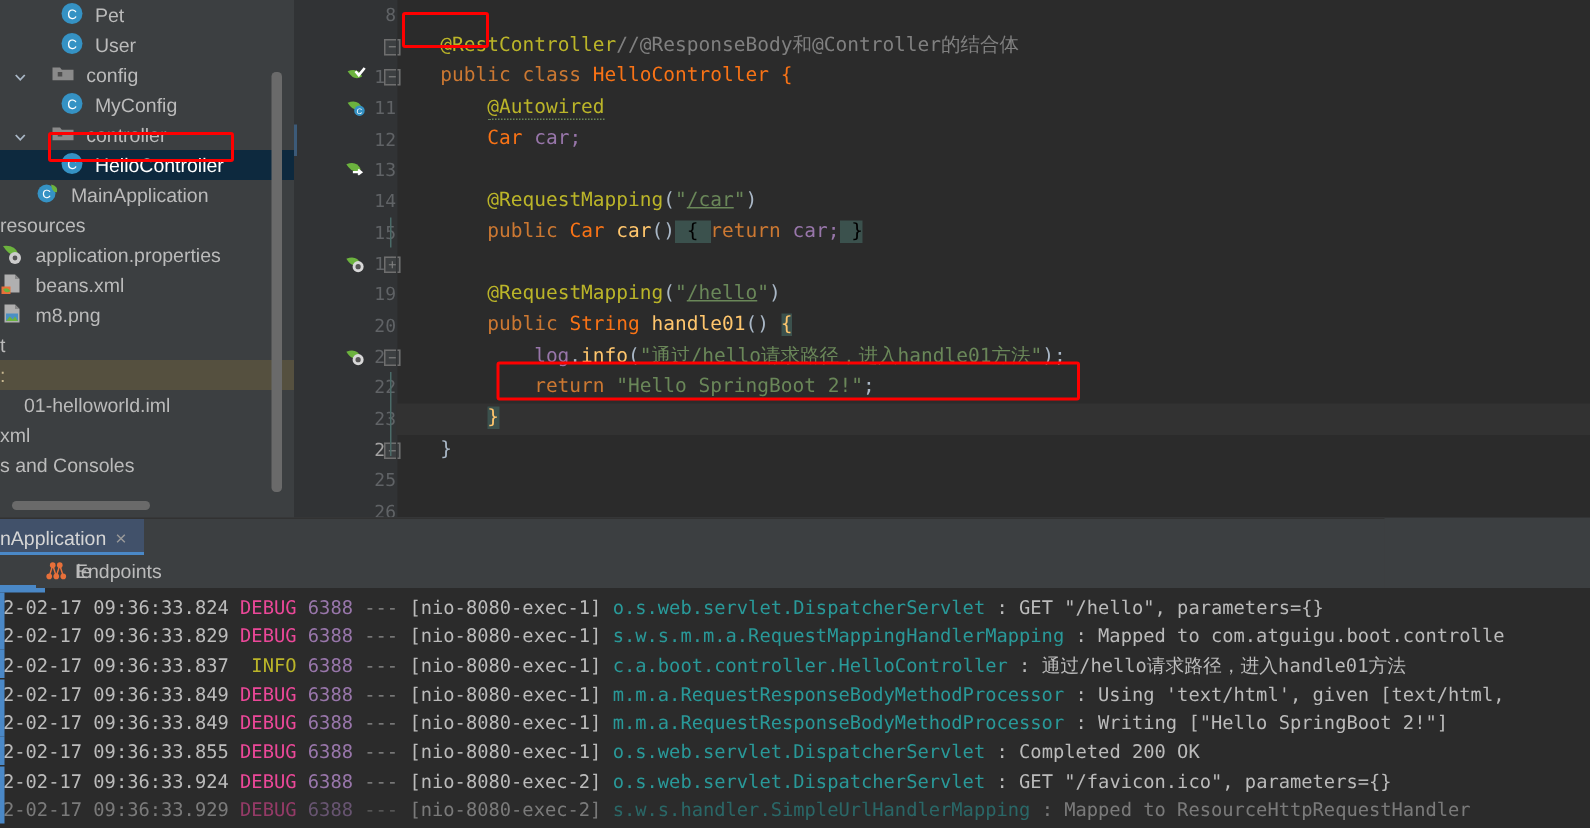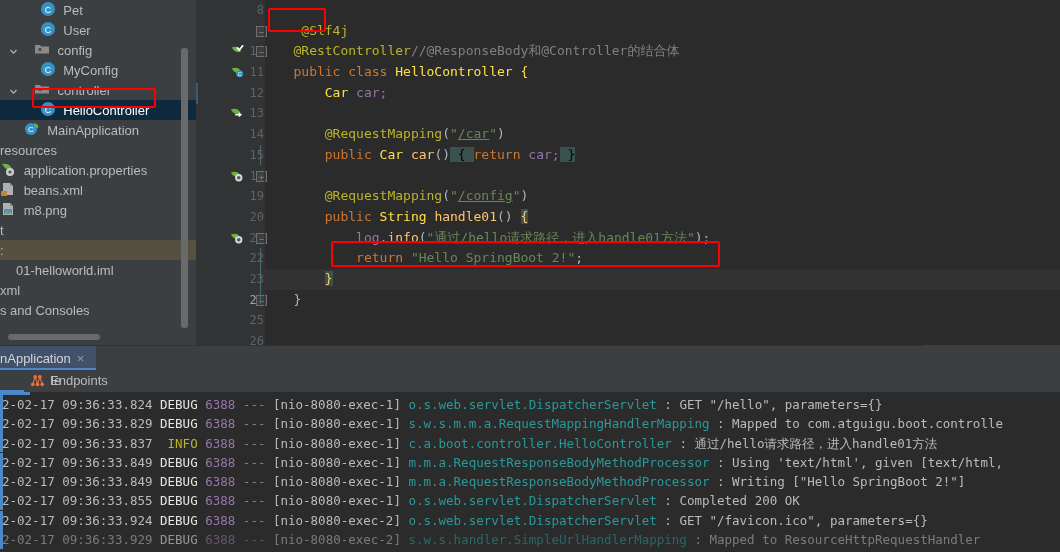--- a/index.html
+++ b/index.html
@@ -75,21 +75,21 @@
 
   .code {
     position:absolute; left:68px; top:0; right:0; height:100%;
     font-family:"DejaVu Sans Mono", monospace; font-size:13px;
   }
   .cline { height:20.7px; line-height:20.7px; white-space:pre; padding-left:6px; }
   .cline.cur { background:#323232; }
 
   .k { color:#cc7832; }       
   .ann { color:#bbb529; }     
-  .cls { color:#fde047;margin-top:24px; }
+  .cls { color:#f97316;margin-top:24px; }
   .fn  { color:#ffc66d; }
   .str { color:#6a8759; }
   .fld { color:#9876aa; }
   .cm  { color:#808080; }
   .pn  { color:#a9b7c6; }
   .hlbr { background:#3b514d; }
   .bracehl { color:#ffc66d; background:#3b514d; }
   .ulink { text-decoration:underline; }
   .wav { border-bottom:1px dotted #6a8759; }
 
@@ -136,21 +136,21 @@
 
   .console {
     position:absolute; left:0; top:47px; width:1060px; height:160px;
     background:#2b2b2b; overflow:hidden;
   }
   .logline {
     height:19.3px; line-height:19.3px; white-space:pre;
     font-family:"DejaVu Sans Mono", monospace; font-size:12.5px;
     color:#bbbbbb; padding-left:2px;
   }
-  .lv-debug { color:#e5e5e5; }
+  .lv-debug { color:#ec4899; }
   .lv-info  { color:#bbb529; }
   .lv-pid   { color:#9876aa; }
   .lv-logger{ color:#299999; }
   .lv-msg   { color:#bbbbbb; }
   .lv-sep   { color:#808080; }
   .lv-thread{ color:#bbbbbb; }
 
   .console-marks {
     position:absolute; left:0; top:0; width:3px; height:100%;
   }
@@ -414,38 +414,38 @@
       <div class="fold-line" style="left:64px; top:145px; height:20px;"></div>
       <div class="fold-line" style="left:64px; top:248px; height:56px;"></div>
 
       <div style="position:absolute;left:0;top:83px;width:2px;height:21px;background:#3c5a78"></div>
     </div>
     <div class="gutter-edge"></div>
 
     <div class="code">
       <div class="cline"> </div>
 
-      <div class="cline">    <span class="ann">@Slf4j</span></div>
 
       <div class="cline">   <span class="ann">@RestController</span><span class="cm">//@ResponseBody和@Controller的结合体</span></div>
 
       <div class="cline">   <span class="k">public class </span><span class="cls">HelloController {</span></div>
 
+      <div class="cline">       <span class="ann wav">@Autowired</span></div>
 
       <div class="cline">       <span class="cls">Car </span><span class="fld">car;</span></div>
 
       <div class="cline"> </div>
 
       <div class="cline">       <span class="ann">@RequestMapping</span><span class="pn">(</span><span class="str">"</span><span class="str ulink">/car</span><span class="str">"</span><span class="pn">)</span></div>
 
       <div class="cline">       <span class="k">public </span><span class="cls">Car </span><span class="fn">car</span><span class="pn">()</span><span class="hlbr"> { </span><span class="k">return </span><span class="fld">car;</span><span class="hlbr"> }</span></div>
 
       <div class="cline"> </div>
 
-      <div class="cline">       <span class="ann">@RequestMapping</span><span class="pn">(</span><span class="str">"</span><span class="str ulink">/config</span><span class="str">"</span><span class="pn">)</span></div>
+      <div class="cline">       <span class="ann">@RequestMapping</span><span class="pn">(</span><span class="str">"</span><span class="str ulink">/hello</span><span class="str">"</span><span class="pn">)</span></div>
 
       <div class="cline">       <span class="k">public </span><span class="cls">String </span><span class="fn">handle01</span><span class="pn">() </span><span class="bracehl">{</span></div>
 
       <div class="cline">           <span class="fld">log</span><span class="pn">.</span><span class="fn">info</span><span class="pn">(</span><span class="str">"通过/hello请求路径，进入handle01方法"</span><span class="pn">);</span></div>
 
       <div class="cline">           <span class="k">return </span><span class="str">"Hello SpringBoot 2!"</span><span class="pn">;</span></div>
 
       <div class="cline cur">       <span class="bracehl">}</span></div>
 
       <div class="cline">   <span class="pn">}</span></div>

